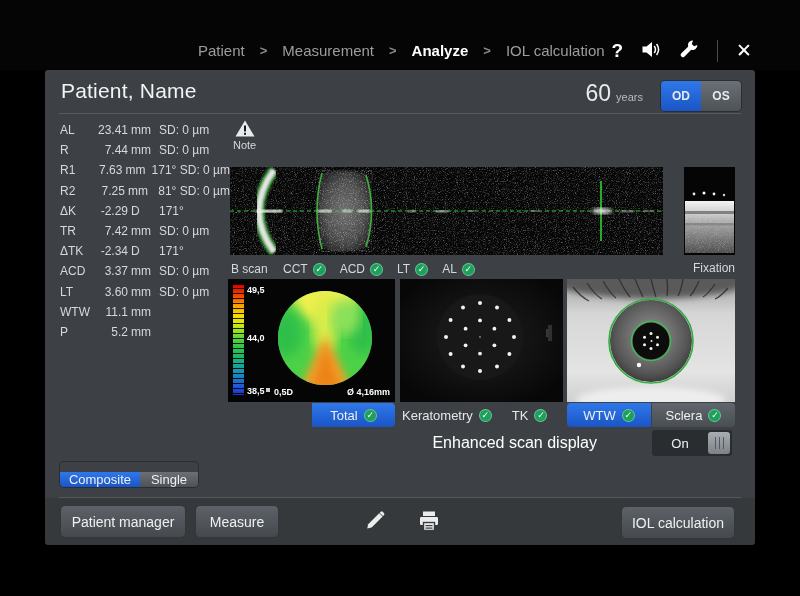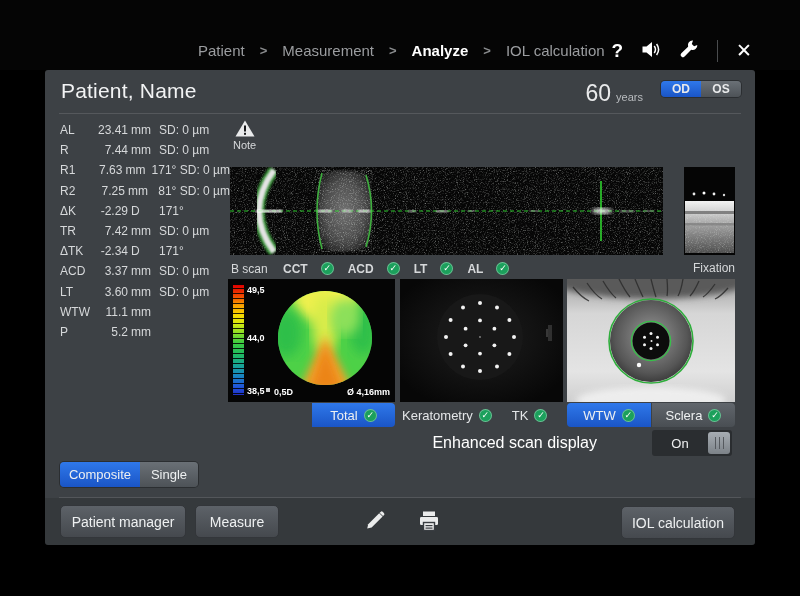--- a/index.html
+++ b/index.html
@@ -16,21 +16,21 @@
   .topicons{position:absolute;right:48px;top:38px;display:flex;align-items:center;gap:18px;height:26px;}
   .tool-glyph{color:#fff;font-weight:bold;font-size:19px;line-height:26px;}
   .vdiv{width:1px;height:22px;background:#4a4c4e;}
 
   
   .panel{position:absolute;left:45px;top:70px;width:710px;height:475px;background:#3d4145;border-radius:3px;}
   .hdr-title{position:absolute;left:16px;top:9px;font-size:21px;color:#f2f3f4;letter-spacing:.2px;}
   .age{position:absolute;right:112px;top:10px;display:flex;align-items:baseline;gap:5px;text-align:right;}
   .age-num{font-size:23px;color:#e9eaeb;}
   .age-unit{font-size:11px;color:#b9bcbf;}
-  .odos{position:absolute;right:14px;top:11px;display:flex;height:16px;border-radius:4px;overflow:hidden;
+  .odos{position:absolute;right:14px;top:11px;display:flex;height:30px;border-radius:4px;overflow:hidden;
         box-shadow:0 0 0 1px #2b2e31;}
   .seg{width:40px;display:flex;align-items:center;justify-content:center;font-size:12px;font-weight:bold;
        color:#e9eaeb;cursor:pointer;}
   .seg.blue{background:linear-gradient(#2f78ea,#1a55c6);}
   .seg.gray{background:linear-gradient(#6a7076,#4d5257);}
   .hdr-line{position:absolute;left:14px;right:14px;top:43px;height:1px;background:#55585c;}
 
   
   .measurements{position:absolute;left:15px;top:50px;width:170px;font-size:12px;color:#d6d8da;}
   .mrow{display:flex;height:20.2px;line-height:20.2px;}
@@ -43,21 +43,21 @@
   .note{position:absolute;left:188px;top:50px;width:42px;font-size:11px;color:#d6d8da;}
   .note svg{display:block;margin-left:2px;}
   .note-label{display:block;margin-top:2px;}
 
   
   .bscan{position:absolute;left:185px;top:97px;width:433px;height:88px;background:#000;}
   .fiximg{position:absolute;left:639px;top:97px;width:51px;height:88px;background:#000;}
   .scanrow{position:absolute;left:186px;top:191px;height:16px;display:flex;align-items:center;font-size:12px;}
   .bscan-label{width:44px;}
   .chkgroup{display:flex;align-items:center;gap:14px;margin-left:8px;}
-  .chkitem{display:flex;align-items:flex-start;gap:13px;font-weight:bold;}
+  .chkitem{display:flex;align-items:flex-end;gap:5px;}
   .chk{width:13px;height:13px;border-radius:50%;background:#1ca05c;display:inline-flex;align-items:center;
        justify-content:center;flex:0 0 auto;box-shadow:inset 0 0 0 1px rgba(255,255,255,.35);}
   .chk::before{content:"✓";color:#fff;font-size:9px;font-weight:bold;line-height:1;}
   .fixation-label{position:absolute;right:20px;top:191px;font-size:12px;color:#d6d8da;}
 
   
   .imgpanel{position:absolute;top:209px;height:123px;background:#b91c1c;}
   .topo{left:183px;width:167px;}
   .kerato{left:355px;width:163px;}
   .eyeimg{left:522px;width:168px;}
@@ -75,21 +75,21 @@
   .enh-label{position:absolute;right:158px;top:364px;font-size:16px;color:#ffffff;}
   .enh-toggle{position:absolute;left:607px;top:360px;width:80px;height:26px;background:#2a2d30;border-radius:3px;
               display:flex;align-items:center;cursor:pointer;}
   .enh-state{flex:1;text-align:center;color:#f0f1f2;font-size:13px;}
   .grip{width:22px;height:22px;margin-right:2px;border-radius:3px;background:linear-gradient(#a7adb3,#7c8288);
         display:flex;align-items:center;justify-content:center;}
   .grip-lines{width:9px;height:12px;background:repeating-linear-gradient(90deg,#55595e 0 1.5px,transparent 1.5px 4px);}
 
   
   .viewseg{position:absolute;left:15px;top:392px;display:flex;height:25px;border-radius:4px;overflow:hidden;
-           box-shadow:0 0 0 1px #2b2e31;font-size:13px;}
+           box-shadow:0 0 0 1px #2b2e31;font-size:13px;align-items:flex-end;}
   .vseg{display:flex;align-items:center;justify-content:center;color:#eef0f1;cursor:pointer;}
   .vseg.blue{width:80px;background:linear-gradient(#2f78ea,#1a55c6);}
   .vseg.gray{width:58px;background:linear-gradient(#6a7076,#4d5257);}
 
   
   .footer-line{position:absolute;left:14px;right:14px;top:427px;height:1px;background:#53565a;}
   .footer-bg{position:absolute;left:0;right:0;top:428px;height:47px;background:rgba(0,0,0,.12);
              border-radius:0 0 3px 3px;}
   .btn{position:absolute;height:33px;border-radius:5px;background:linear-gradient(#5d6268,#45494e);
        border:1px solid #33363a;color:#eef0f1;font-size:14px;display:flex;align-items:center;

